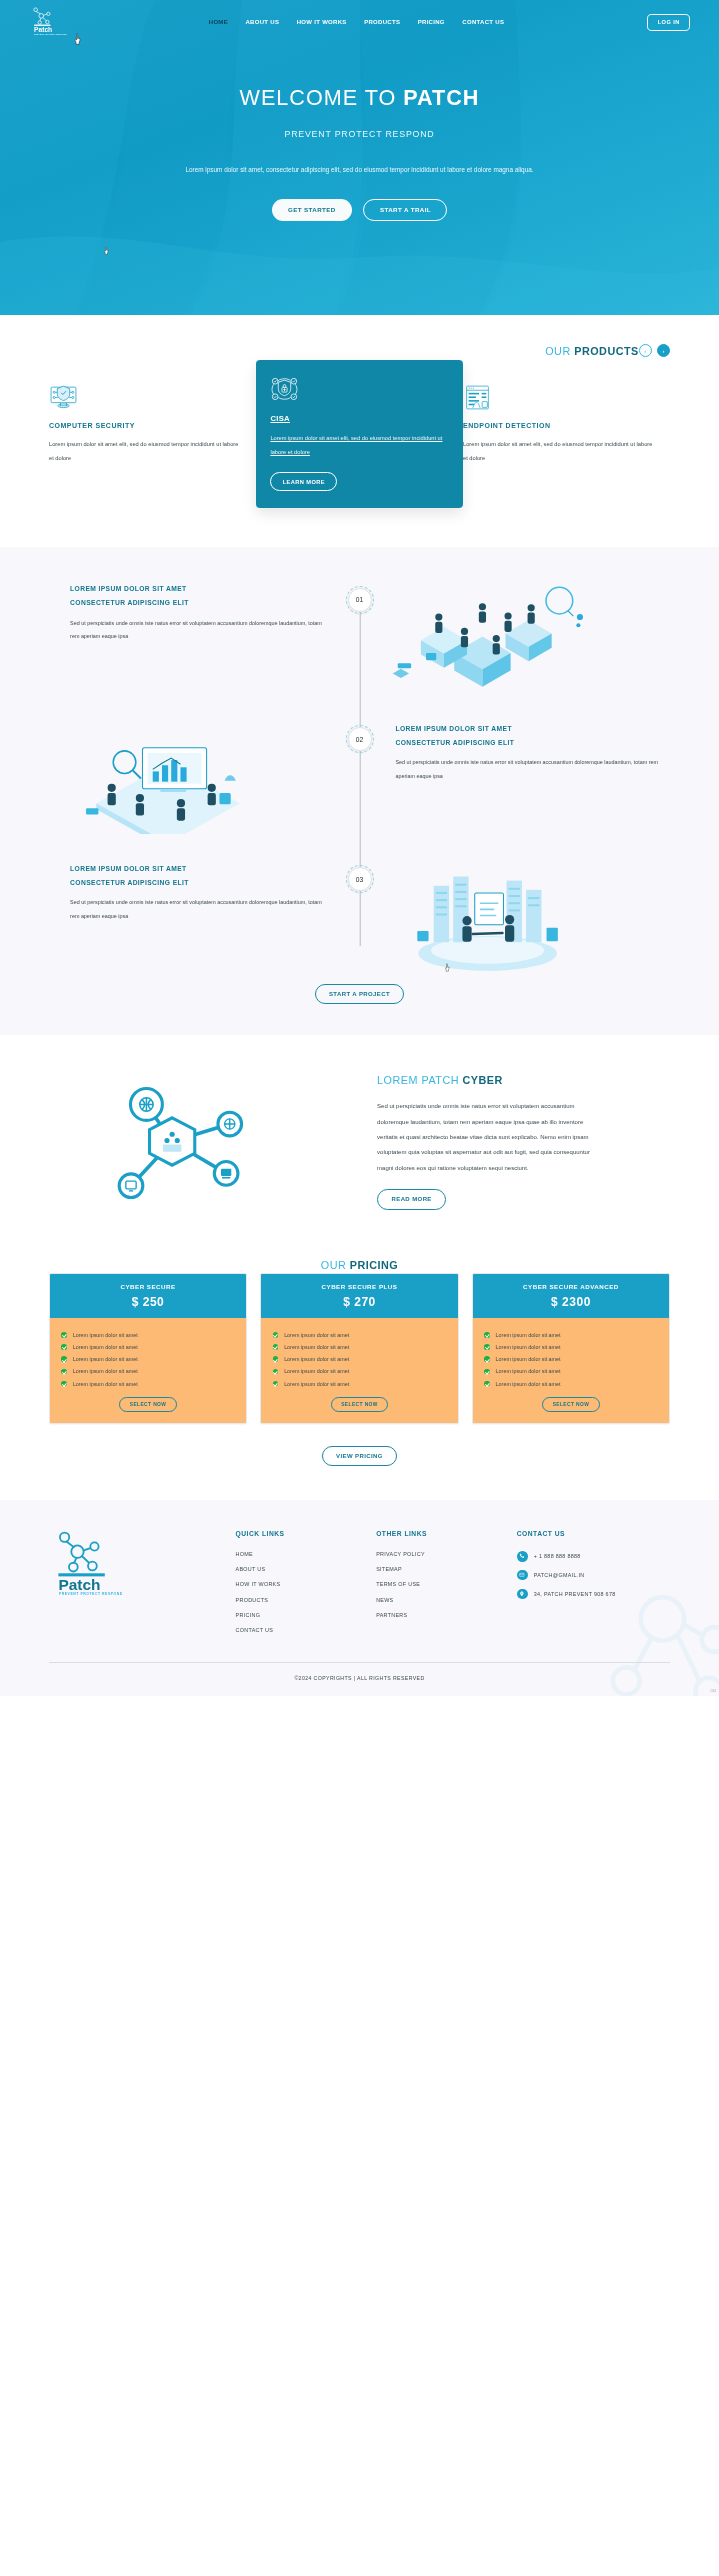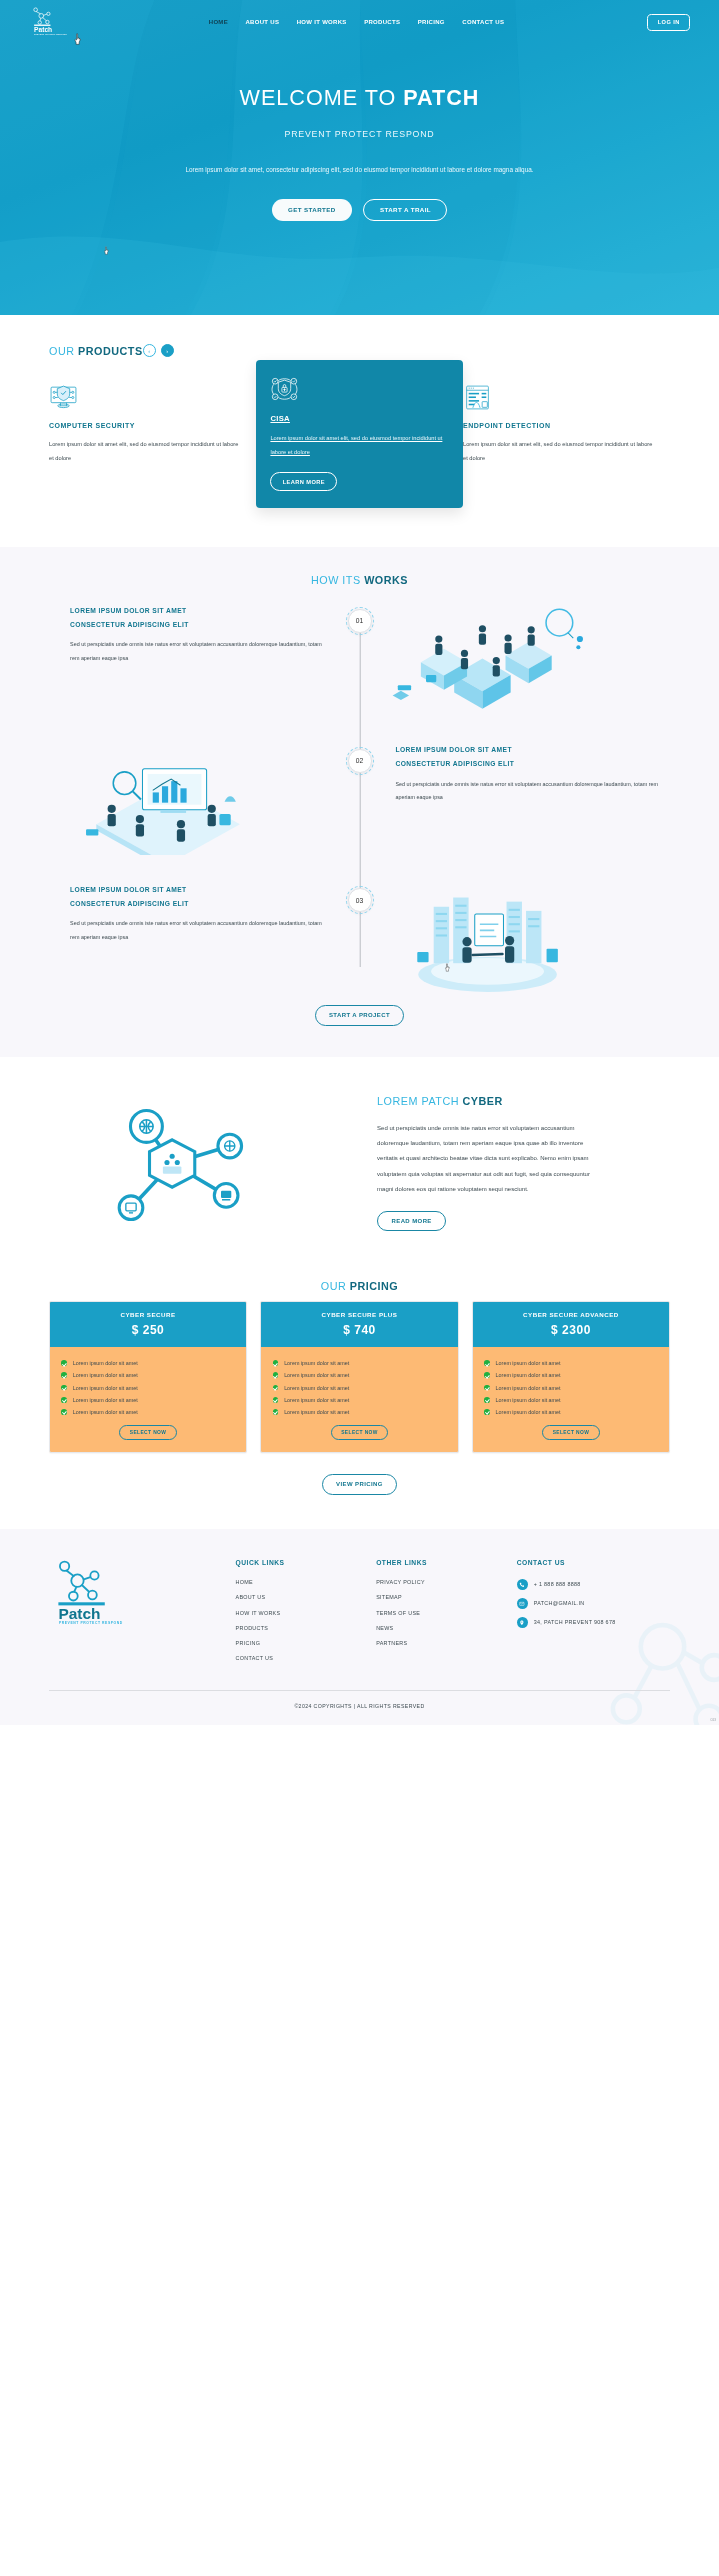--- a/index.html
+++ b/index.html
@@ -65,21 +65,21 @@
   .hero-btns{margin-top:20.6px;display:flex;justify-content:center;gap:11.3px;}
   .btn{
     cursor:pointer;border-radius:515px;font-weight:700;letter-spacing:0.4px;
     font-size:6.2px;padding:6.7px 15.5px;border:0.8px solid transparent;white-space:nowrap;
   }
   .btn-white{background:#f7fbfc;color:#11768f;}
   .btn-ghost-white{background:transparent;color:#ffffff;border-color:#ffffff;}
 
   
   .products{background:#ffffff;padding:29px 49px 39px 49px;position:relative;}
-  .sec-head{display:flex;align-items:center;justify-content:flex-start;}
+  .sec-head{display:flex;align-items:center;justify-content:flex-end;}
   .sec-title{font-size:10.8px;letter-spacing:0.5px;}
   .sec-title .light{color:#35b6e0;font-weight:400;}
   .sec-title .bold{color:#11687f;font-weight:700;}
   .arrows{display:flex;gap:5.2px;}
   .arrow{
     width:13px;height:13px;border-radius:50%;display:flex;align-items:center;
     justify-content:center;font-size:5.7px;cursor:pointer;
   }
   .arrow.prev{border:0.6px solid #35b6e0;color:#35b6e0;background:#fff;}
   .arrow.next{background:#1a9fc6;color:#fff;border:0.6px solid #1a9fc6;}
@@ -143,21 +143,21 @@
   
   .about{background:#ffffff;padding:29px 49px 29px 49px;
     display:grid;grid-template-columns:1.05fr 1fr;gap:20.6px;align-items:center;}
   .about-art{display:flex;align-items:center;justify-content:center;}
   .about-h{font-size:10.8px;letter-spacing:0.5px;margin-bottom:13.4px;}
   .about-p{font-size:6px;line-height:2.55;color:#3d4a50;max-width:216px;}
   .about .btn-outline{margin-top:13.4px;}
 
   
   .pricing{background:#ffffff;padding:10.3px 49px 34px 49px;}
-  .pricing-h{text-align:center;font-size:10.8px;letter-spacing:0.5px;margin-bottom:9px;}
+  .pricing-h{text-align:center;font-size:10.8px;letter-spacing:0.5px;margin-bottom:2px;}
   .price-grid{display:grid;grid-template-columns:repeat(3,1fr);gap:13.4px;}
   .price-card{
     border:0.5px solid #e6e8ec;border-radius:2.1px;background:#fdba74;overflow:hidden;
     box-shadow:0 0.5px 1.5px rgba(0,0,0,.04);
   }
   .price-head{
     background:#1a9fc6;color:#fff;text-align:center;padding:9.3px 5.2px 9.3px 5.2px;
   }
   .price-name{font-size:6.2px;font-weight:700;letter-spacing:0.5px;}
   .price-val{font-size:12px;font-weight:700;margin-top:5.2px;letter-spacing:0.5px;}
@@ -349,21 +349,20 @@
     </div>
 
     <div class="cursor" style="left:444px;top:648px;width:8.2px;height:9.8px;">
       <svg viewBox="0 0 22 26" width="8.2" height="9.8">
         <path d="M7 2 C7 1 9 1 9 2 L9 11 L10.5 9.5 C11.2 9 12.3 9.6 12 10.6 L11.6 12 L13 11.3 C13.9 10.9 14.8 11.8 14.3 12.7 L12 17.5 L12 22 L6 22 L6 18.5 L4 14 C3.5 12.8 4.8 11.9 5.7 12.6 L7 13.6 Z" fill="#ffffff" stroke="#1b1b1b" stroke-width="1"></path>
       </svg>
     </div>
   </section>
 
   <section class="how">
-    <h2 class="how-title"><span class="light" style="color:#35b6e0;font-weight:400;">HOW ITS </span><span class="bold" style="color:#11687f;font-weight:700;">WORKS</span></h2>
 
     <div class="timeline">
       <div class="tl-line"></div>
 
       <div class="step">
         <div class="step-txt left" style="text-align:left;padding-left:20.6px;">
           <div class="step-h">LOREM IPSUM DOLOR SIT AMET</div>
           <div class="step-h">CONSECTETUR ADIPISCING ELIT</div>
           <div class="step-p">Sed ut perspiciatis unde omnis iste natus error sit voluptatem accusantium doloremque laudantium, totam rem aperiam eaque ipsa</div>
         </div>
@@ -603,21 +602,21 @@
             </div>
           <div class="select-wrap">
             <button class="btn-small">SELECT NOW</button>
           </div>
         </div>
       </div>
 
       <div class="price-card">
         <div class="price-head">
           <div class="price-name">CYBER SECURE PLUS</div>
-          <div class="price-val">$ 740</div>
+          <div class="price-val">$ 270</div>
         </div>
         <div class="price-body">
           <div class="feat">
               <span class="check"></span>
               <span class="feat-t">Lorem ipsum dolor sit amet</span>
             </div>
           <div class="feat">
               <span class="check"></span>
               <span class="feat-t">Lorem ipsum dolor sit amet</span>
             </div>

